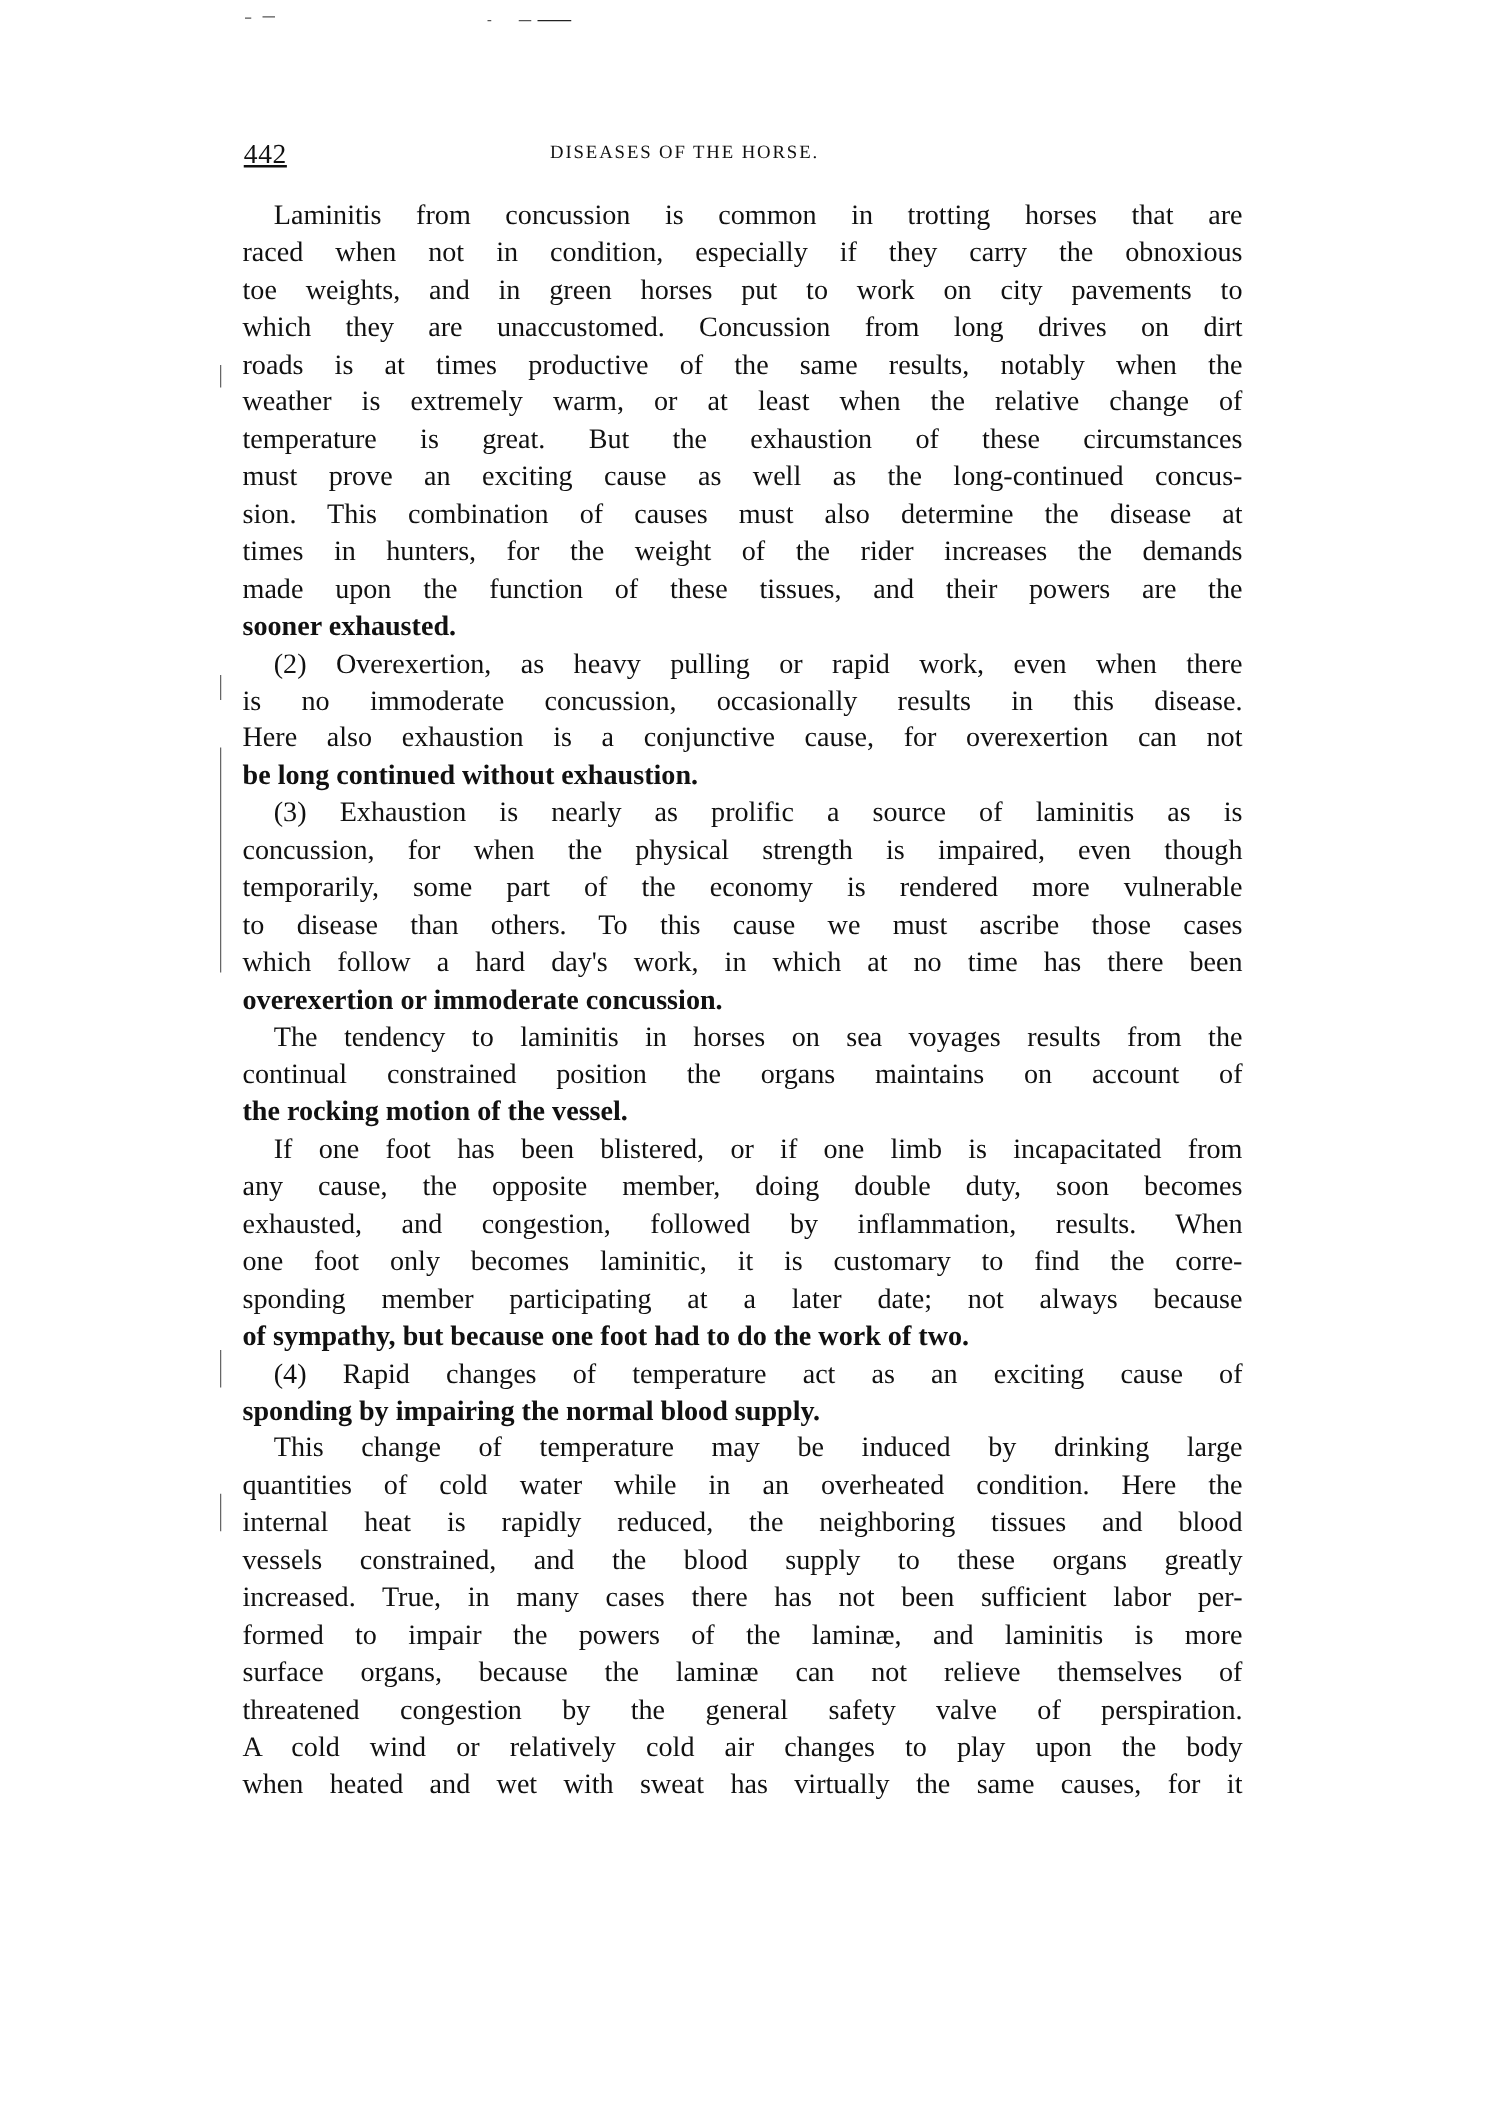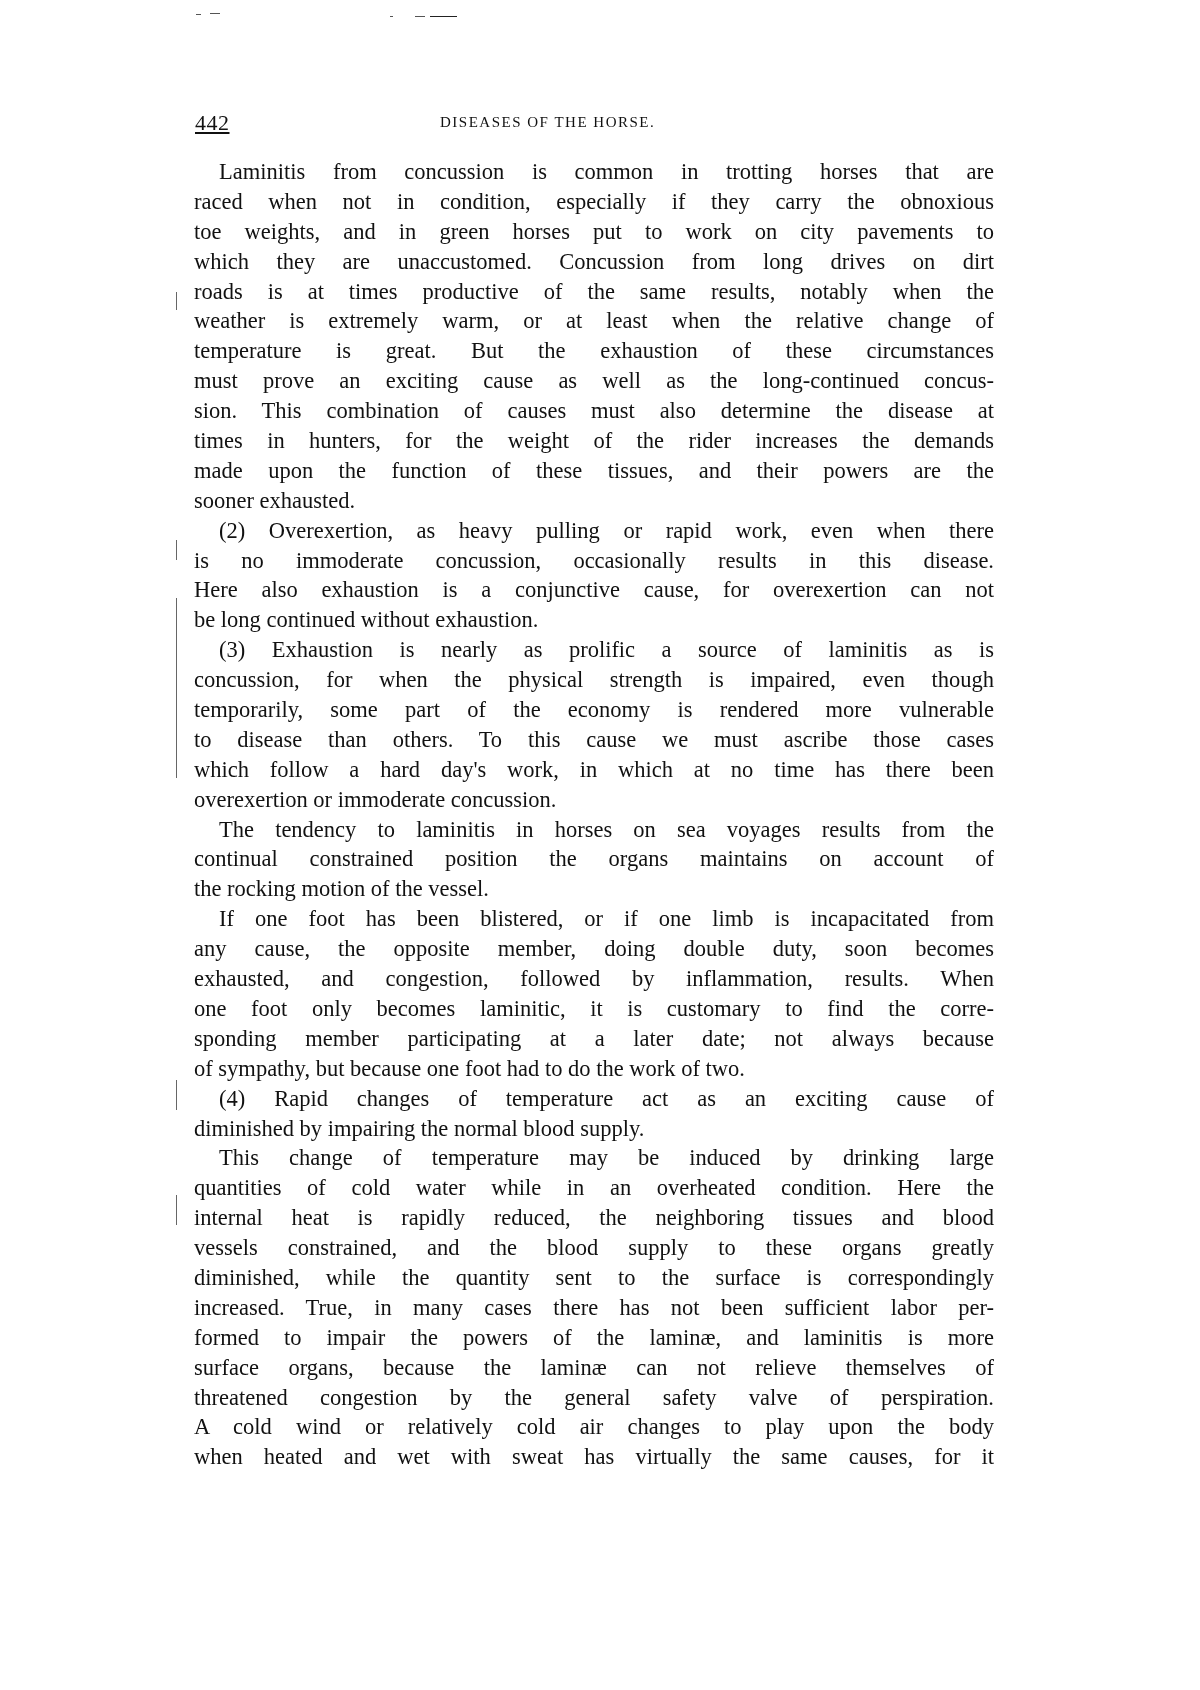--- a/index.html
+++ b/index.html
@@ -58,20 +58,21 @@
       display: block;
       height: 29.9px;
       line-height: 29.9px;
       font-size: 22.5px;
       white-space: nowrap;
       text-align: justify;
       text-align-last: justify;
     }
     .line.last {
       text-align-last: left;
+      font-weight: bold;
     }
     .line.indent {
       padding-left: 25px;
     }
     .margin-rule {
       position: absolute;
       left: 176px;
       width: 1px;
       background: #666;
     }
@@ -141,29 +142,28 @@
     <span class="line indent">If one foot has been blistered, or if one limb is incapacitated from</span>
     <span class="line">any cause, the opposite member, doing double duty, soon becomes</span>
     <span class="line">exhausted, and congestion, followed by inflammation, results.  When</span>
     <span class="line">one foot only becomes laminitic, it is customary to find the corre-</span>
     <span class="line">sponding member participating at a later date; not always because</span>
     <span class="line last">of sympathy, but because one foot had to do the work of two.</span>
   </div>
 
   <div>
     <span class="line indent">(4) Rapid changes of temperature act as an exciting cause of</span>
-    <span class="line last">diminished by impairing the normal blood supply.</span>
+    <span class="line last">sponding by impairing the normal blood supply.</span>
   </div>
 
   <div>
     <span class="line indent">This change of temperature may be induced by drinking large</span>
     <span class="line">quantities of cold water while in an overheated condition.  Here the</span>
     <span class="line">internal heat is rapidly reduced, the neighboring tissues and blood</span>
     <span class="line">vessels constrained, and the blood supply to these organs greatly</span>
-    <span class="line">diminished, while the quantity sent to the surface is correspondingly</span>
     <span class="line">increased.  True, in many cases there has not been sufficient labor per-</span>
     <span class="line">formed to impair the powers of the laminæ, and laminitis is more</span>
     <span class="line">surface organs, because the laminæ can not relieve themselves of</span>
     <span class="line">threatened congestion by the general safety valve of perspiration.</span>
     <span class="line">A cold wind or relatively cold air changes to play upon the body</span>
     <span class="line">when heated and wet with sweat has virtually the same causes, for it</span>
   </div>
 </main>
 
 </body></html>

